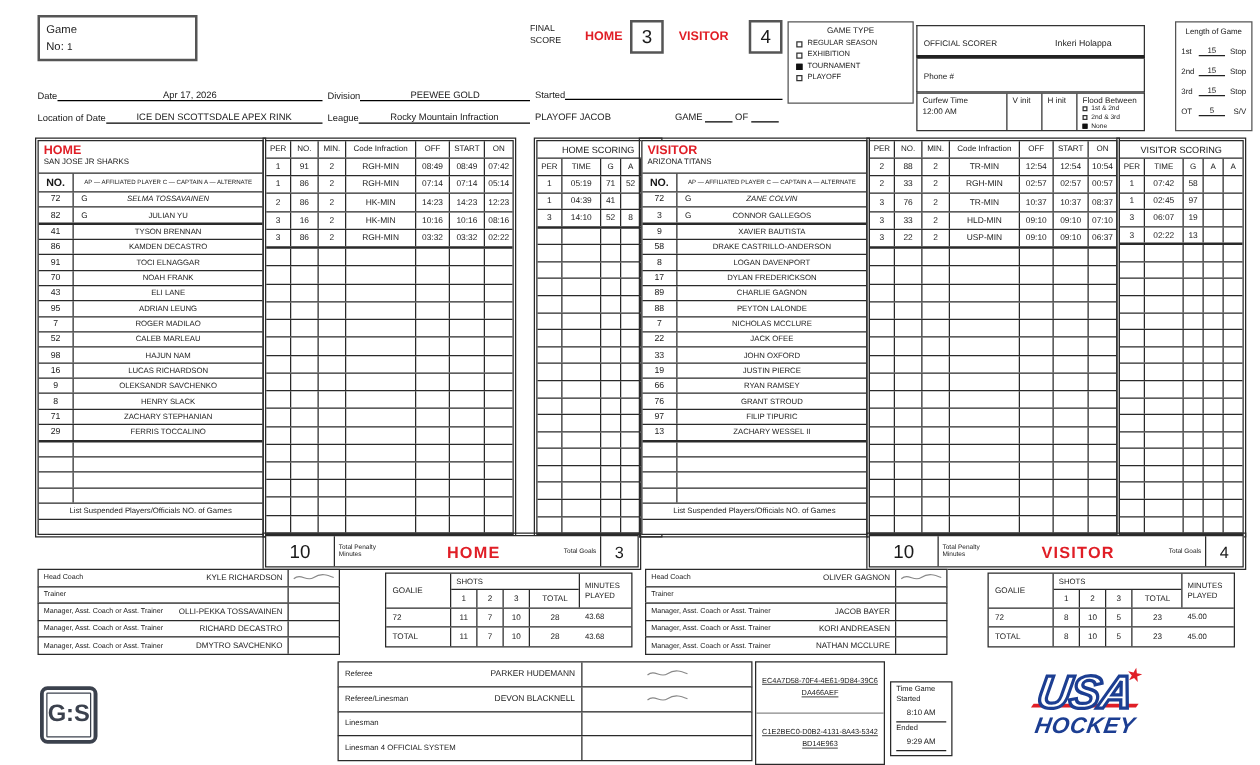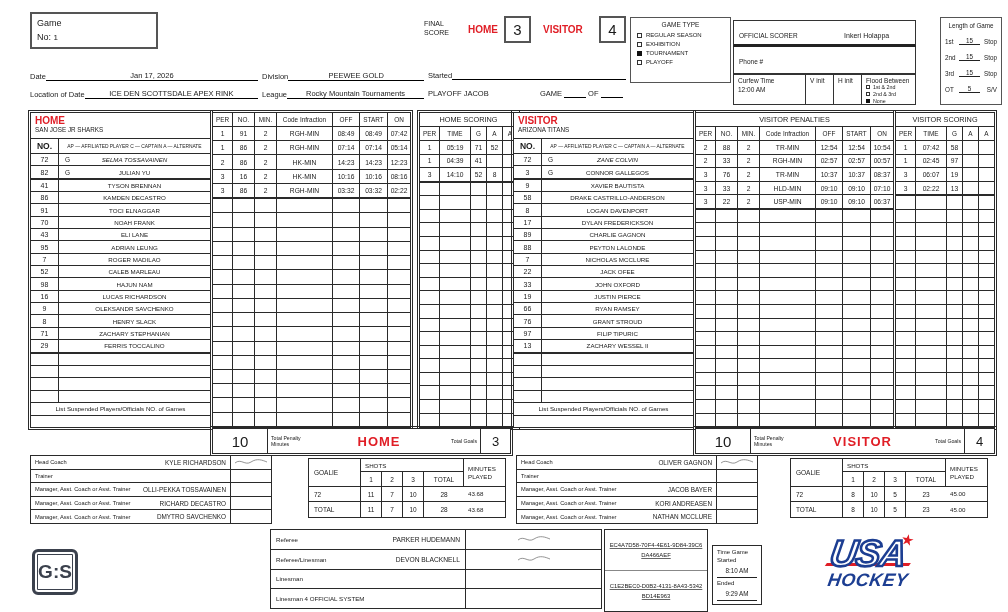--- a/index.html
+++ b/index.html
@@ -211,37 +211,37 @@
         <div class="log-row">
           <span class="log-per">OT</span>
           <span class="log-min">5</span>
           <span class="log-type">S/V</span>
         </div>
       </div>
   </div>
 
   <div class="info-line" style="left:30px;top:71px;width:228px">
     <span>Date</span>
-    <span class="fill">Jan 17, 2026</span>
+    <span class="fill">Apr 17, 2026</span>
   </div>
   <div class="info-line" style="left:262px;top:71px;width:162px">
     <span>Division</span>
     <span class="fill">PEEWEE GOLD</span>
   </div>
   <div class="info-line" style="left:428px;top:71px;width:198px">
     <span>Started</span>
     <span class="fill"></span>
   </div>
   <div class="info-line" style="left:30px;top:89px;width:228px">
     <span>Location of Date</span>
     <span class="fill">ICE DEN SCOTTSDALE APEX RINK</span>
   </div>
   <div class="info-line" style="left:262px;top:89px;width:162px">
     <span>League</span>
-    <span class="fill">Rocky Mountain Tournaments</span>
+    <span class="fill">Rocky Mountain Infraction</span>
   </div>
   <div class="info-line" style="left:428px;top:89px">PLAYOFF JACOB</div>
   <div class="info-line" style="left:540px;top:89px;width:90px">
     <span>GAME</span>
     <span class="blank"></span>
     <span>OF</span>
     <span class="blank"></span>
   </div>
 
   <div class="abs tblbox" id="home-roster" style="left:30px;width:181px">
@@ -571,21 +571,21 @@
       <div class="pen-row">
         <div class="pc pc0"></div>
         <div class="pc pc1"></div>
         <div class="pc pc2"></div>
         <div class="pc pc3"></div>
         <div class="pc pc4"></div>
         <div class="pc pc5"></div>
         <div class="pc pc6"></div>
       </div>
     </div>
-  <div class="abs tblbox" id="home-scoring" style="left:419px;width:99px">
+  <div class="abs tblbox" id="home-scoring" style="left:429px;width:99px">
       <div class="tbl-title">HOME SCORING</div>
       <div class="pen-row pen-head">
         <div class="pc sc0">PER</div>
         <div class="pc sc1">TIME</div>
         <div class="pc sc2">G</div>
         <div class="pc sc3">A</div>
         <div class="pc sc4">A</div>
       </div>
       <div class="pen-row">
         <div class="pc sc0">1</div>
@@ -863,21 +863,20 @@
       <div class="roster-row">
         <div class="no-cell"></div>
         <div class="name-cell">
           <span></span>
         </div>
       </div>
       <div class="suspended">List Suspended Players/Officials NO. of Games</div>
       <div class="roster-tail"></div>
     </div>
   <div class="abs tblbox" id="visitor-penalties" style="left:695px;width:199px">
-      <div class="tbl-title">VISITOR PENALTIES</div>
       <div class="pen-row pen-head">
         <div class="pc pc0">PER</div>
         <div class="pc pc1">NO.</div>
         <div class="pc pc2">MIN.</div>
         <div class="pc pc3">Code Infraction</div>
         <div class="pc pc4">OFF</div>
         <div class="pc pc5">START</div>
         <div class="pc pc6">ON</div>
       </div>
       <div class="pen-row">

